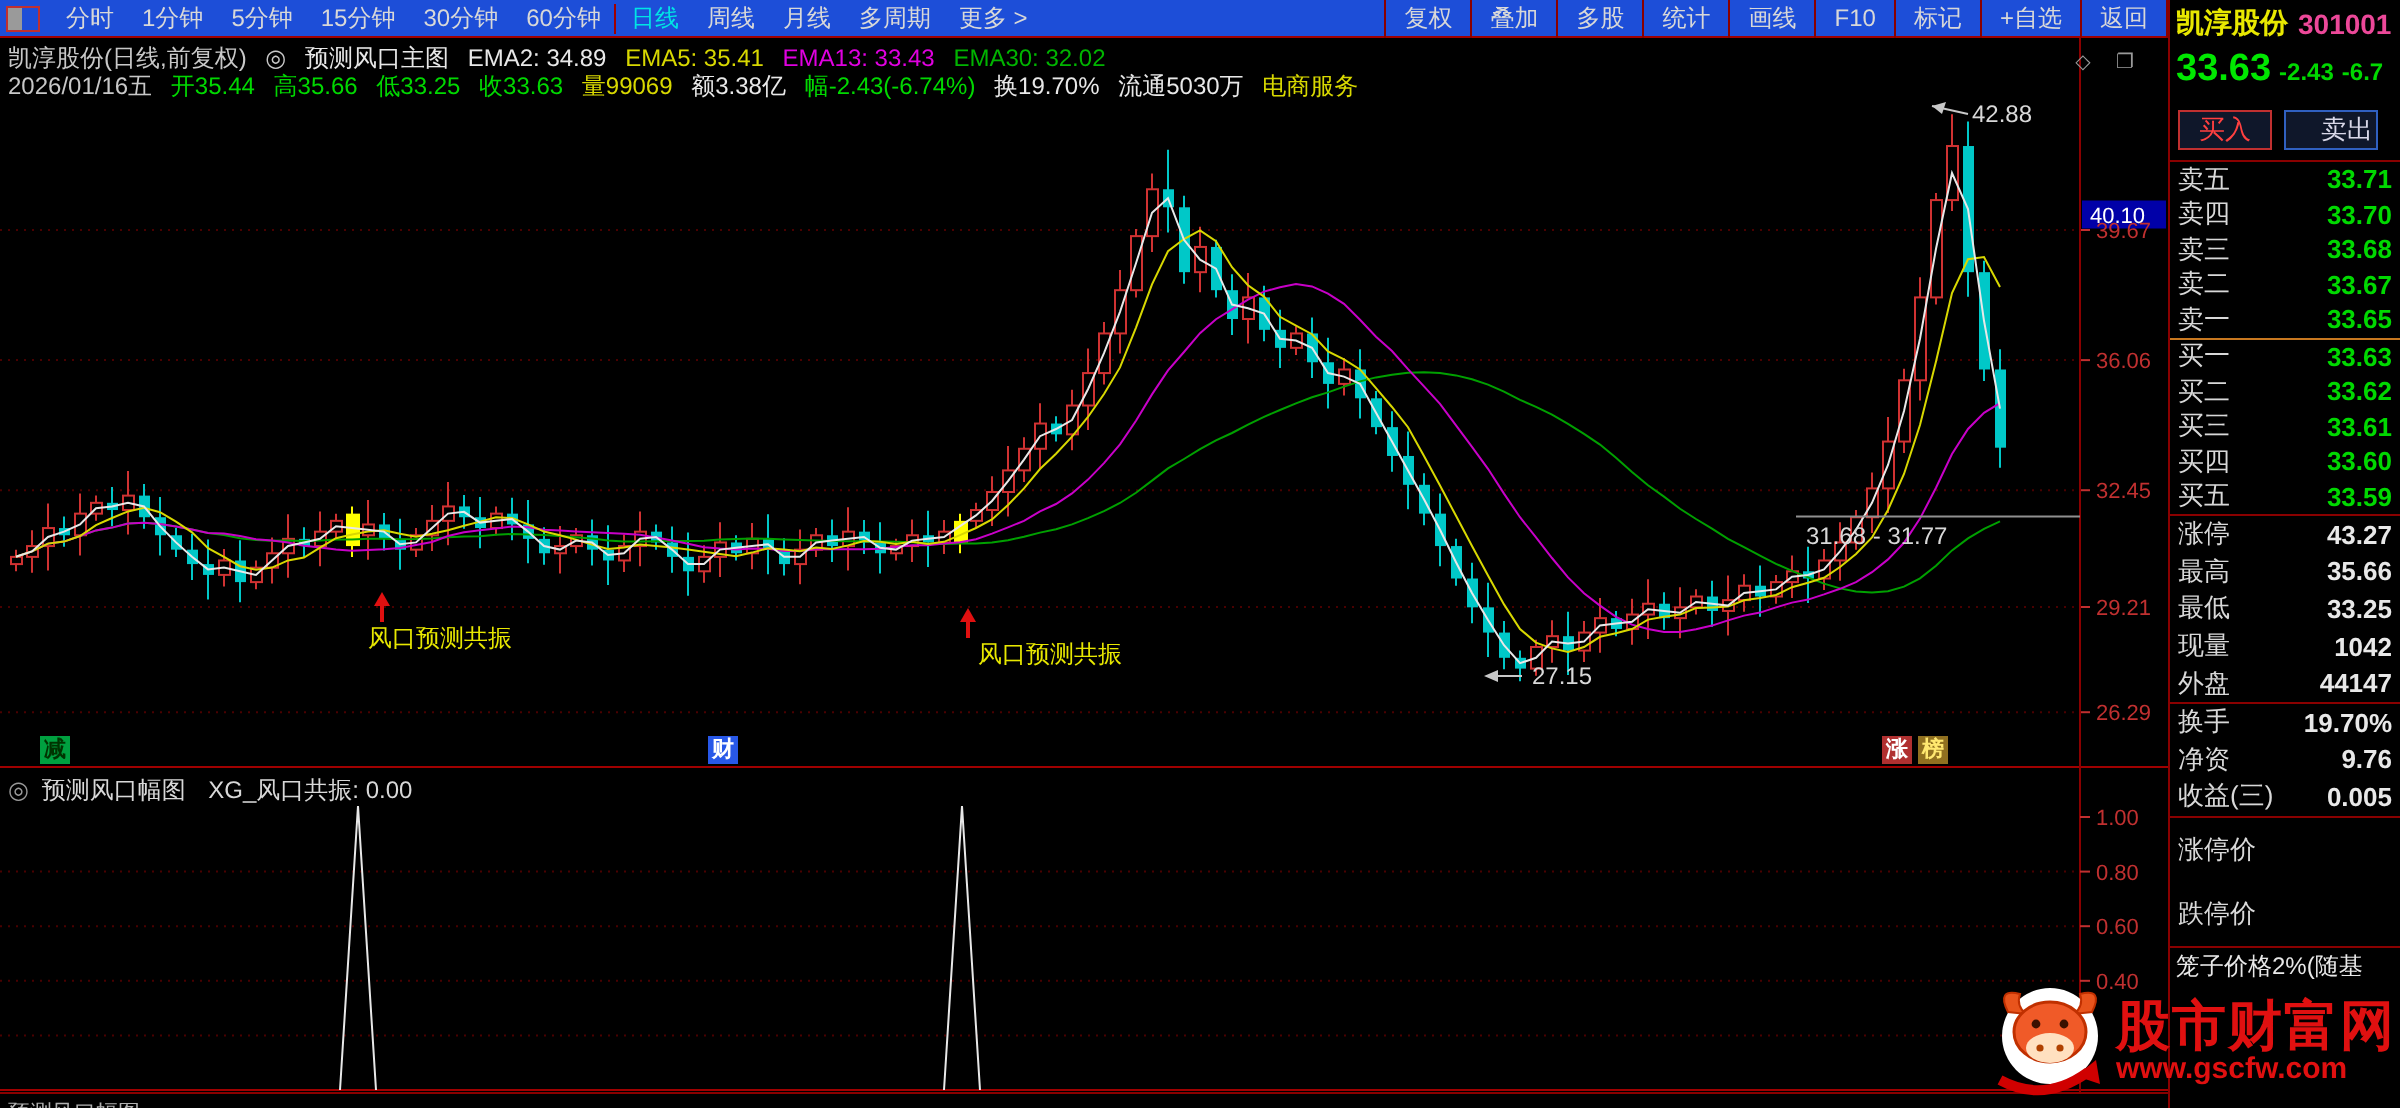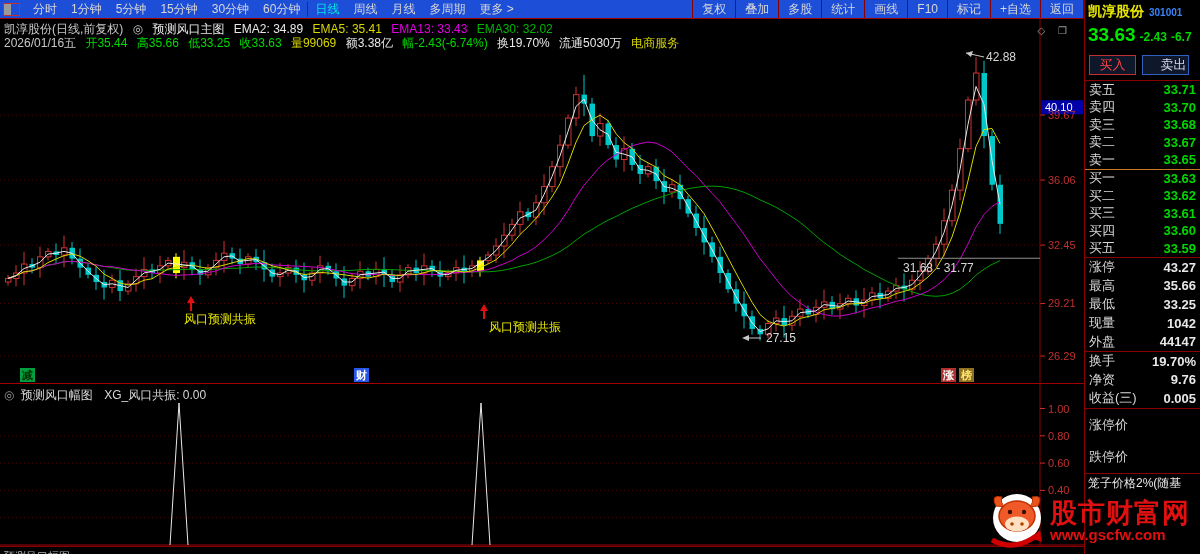--- a/index.html
+++ b/index.html
@@ -32,42 +32,42 @@
   .sub-chart svg{position:absolute;top:0;left:0;}
   .sub-header{position:absolute;top:3px;left:4px;font-size:12px;color:#d8d8d8;white-space:nowrap;z-index:3;}
   .sub-header .icn{color:#9a9a9a;margin-right:3px;}
   .bottom-strip{position:absolute;top:546px;left:0;width:1084px;height:8px;overflow:hidden;border-top:1px solid #8a0000;}
   .bottom-strip span{display:block;margin:2px 0 0 4px;font-size:11px;color:#b0b0b0;}
   
   .qpanel{position:absolute;top:0;left:1084px;width:116px;height:554px;border-left:1px solid #8a0000;
           background:#000;overflow:hidden;font-size:13px;}
   .q-name{height:24px;display:flex;align-items:center;padding:0 3px;gap:5px;white-space:nowrap;}
   .q-name .nm{color:#e8e800;font-weight:bold;font-size:14px;}
-  .q-name .cd{color:#3b82f6;font-weight:bold;font-size:10px;}
+  .q-name .cd{color:#ec4899;font-weight:bold;font-size:14px;}
   .q-price{height:25px;display:flex;align-items:baseline;gap:4px;padding:0 3px;white-space:nowrap;overflow:hidden;}
   .q-price .px{color:#00e800;font-weight:bold;font-size:19px;}
   .q-price .chg{color:#00d800;font-size:12px;font-weight:bold;}
   .q-btns{height:31px;display:flex;align-items:center;gap:6px;padding:0 4px;}
   .btn{width:47px;height:20px;font-size:13px;line-height:18px;text-align:center;background:#0f172a;cursor:pointer;}
   .btn-buy{border:1px solid #c03030;color:#ff4040;}
   .btn-sell{border:1px solid #3060c0;color:#d8d8e8;padding-left:16px;}
   .q-row{height:17.5px;display:flex;justify-content:space-between;align-items:center;padding:0 4px;white-space:nowrap;}
   .q-row .lbl{color:#d8d8d8;}
   .q-row .val{font-weight:bold;}
   .q-row2{height:18.6px;display:flex;justify-content:space-between;align-items:center;padding:0 4px;white-space:nowrap;}
   .q-row2 .lbl{color:#d8d8d8;}
   .q-row2 .val{font-weight:bold;color:#e8e8e8;}
   .sep-red{border-top:1px solid #8a0000;}
   .sep-orange{border-top:1px solid #c87820;}
   .q-market{height:25px;background:#2a2a2a;display:flex;justify-content:space-between;align-items:center;
             padding:0 4px;color:#e8e8e8;font-weight:bold;white-space:nowrap;}
   .q-limit{height:15px;display:flex;align-items:center;padding:16px 4px;color:#d8d8d8;}
   .q-cage{height:19px;display:flex;align-items:center;padding:0 3px;color:#e8e8e8;font-size:12px;white-space:nowrap;overflow:hidden;}
   
-  .logo{position:absolute;right:2px;bottom:0;width:214px;height:66px;display:flex;align-items:center;z-index:6;}
+  .logo{position:absolute;right:2px;bottom:0;width:214px;height:66px;display:flex;align-items:center;z-index:6;justify-content:flex-end;}
   .logo-text{display:flex;flex-direction:column;line-height:1.05;}
   .logo-text .t1{color:#e01010;font-size:27px;font-weight:bold;letter-spacing:1px;}
   .logo-text .t2{color:#e01010;font-size:15px;font-weight:bold;}
 </style>
 </head>
 <body>
 
 <div class="screen">
 
   <div class="topbar">

